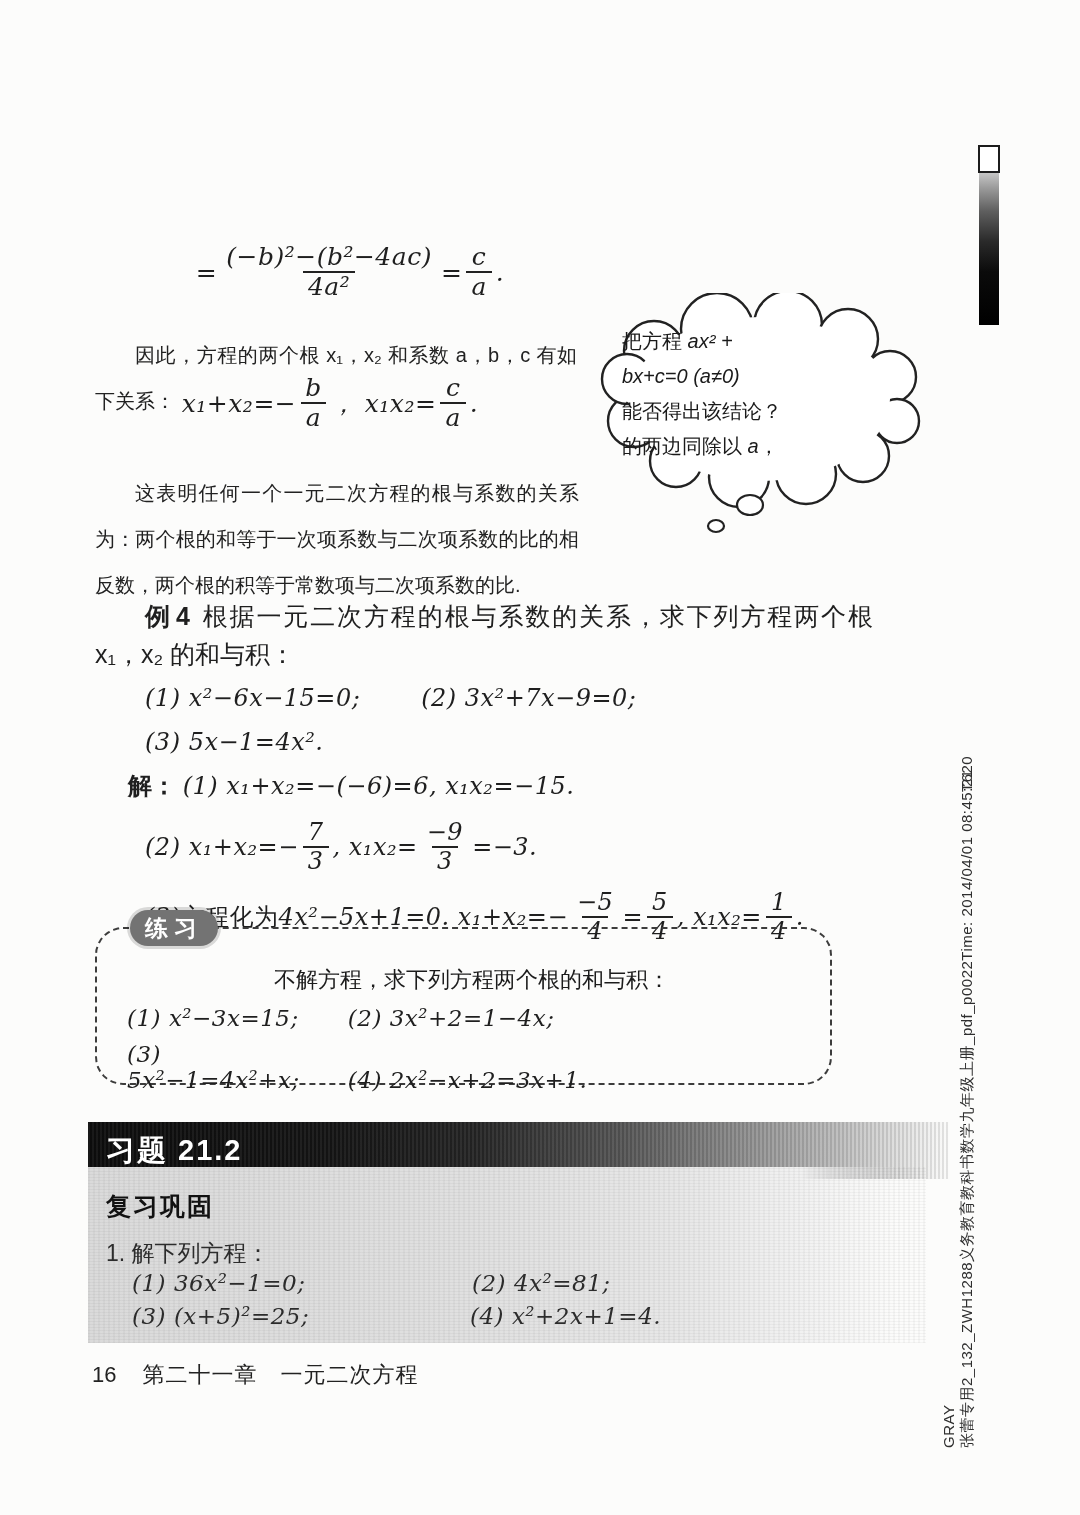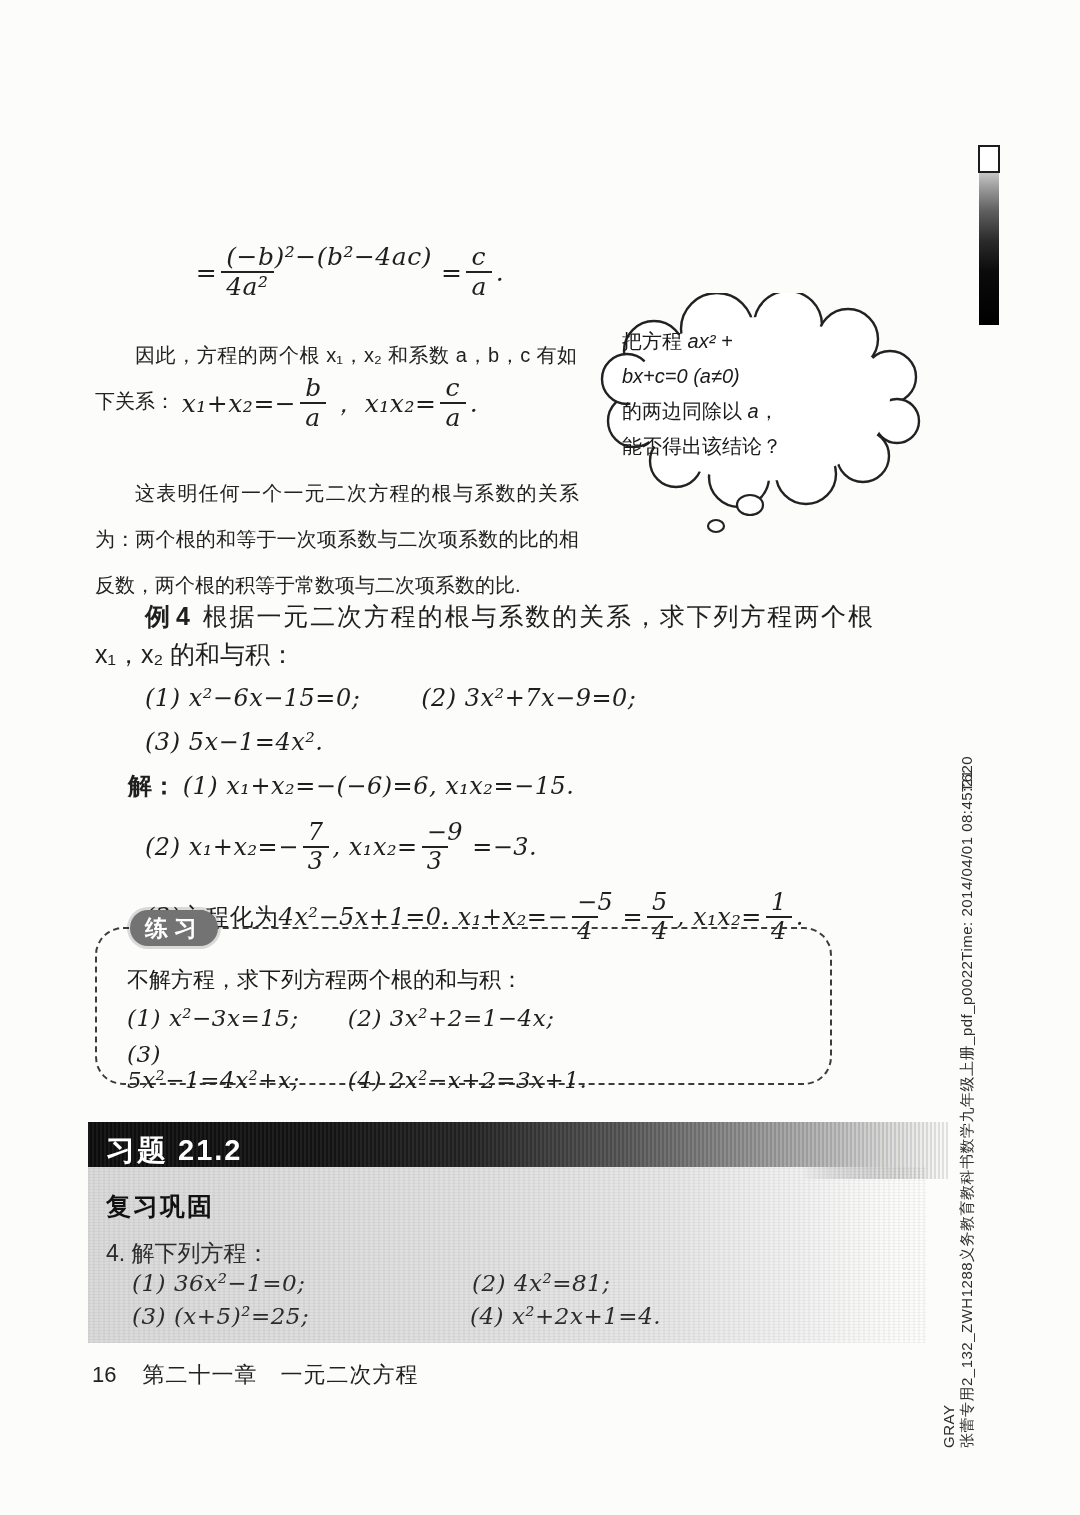--- a/index.html
+++ b/index.html
@@ -16,21 +16,21 @@
   
   .math {
     font-family:"DejaVu Serif", serif;
     font-style:italic;
     letter-spacing:0.5px;
   }
   .cn { font-family:"Liberation Sans", sans-serif; font-style:normal; }
   .frac {
     display:inline-flex;
     flex-direction:column;
-    align-items:flex-start;
+    align-items:center;
     vertical-align:middle;
     margin:0 4px;
     line-height:1.12;
   }
   .frac .den { border-top:2px solid #222; }
   .frac .num, .frac .den { padding:0 5px; }
   .formula-row {
     display:flex;
     align-items:center;
     justify-content:center;
@@ -105,20 +105,21 @@
     letter-spacing:6px;
     text-align:center;
     line-height:36px;
     border-radius:18px;
     box-shadow:0 0 0 3px rgba(20,20,20,0.15);
   }
   .practice-intro {
     font-size:22px;
     font-style:oblique 9deg;
     color:#1c1c1c;
+    text-align:center;
   }
   .practice-row { margin-top:10px; font-size:23px; }
   .practice-row .col1 { display:inline-block; width:213px; }
 
   
   .exercise-bar {
     background:
       repeating-linear-gradient(90deg, rgba(255,255,255,0.05) 0 2px, rgba(0,0,0,0.10) 2px 4px),
       linear-gradient(90deg,#0d0d0d 0%,#151515 28%,#262626 45%,#575757 62%,#8f8f8f 76%,#bdbdbd 87%,rgba(224,224,224,0) 100%);
     color:#fff;
@@ -205,22 +206,22 @@
   </g>
   <ellipse cx="168" cy="106" rx="130" ry="82" fill="#ffffff"></ellipse>
   <g stroke="#222" stroke-width="2.2" fill="#ffffff">
     <ellipse cx="158" cy="212" rx="13" ry="10"></ellipse>
     <ellipse cx="124" cy="233" rx="8" ry="6"></ellipse>
   </g>
 </svg>
 <div class="abs bubble-text" style="left:622px; top:324px; width:276px;">
   <div>把方程 ax² +</div>
   <div>bx+c=0 (a≠0)</div>
+  <div>能否得出该结论？</div>
   <div>的两边同除以 a，</div>
-  <div>能否得出该结论？</div>
 </div>
 
 <div class="abs example" style="left:95px; top:597px; width:778px;">
   <div class="ex-head">
     <b>例4</b>
     <span>根据一元二次方程的根与系数的关系，求下列方程两个根 x₁，x₂ 的和与积：</span>
   </div>
   <div class="ex-row math">
     <span class="col1">(1) x²−6x−15=0;</span>
     <span>(2) 3x²+7x−9=0;</span>
@@ -280,21 +281,21 @@
     <span>(4) 2x²−x+2=3x+1.</span>
   </div>
 </div>
 
 <div class="abs exercise-bar" style="left:88px; top:1110px; width:862px; height:57px;">
   <span>习题 21.2</span>
 </div>
 <div class="abs noise-band" style="left:88px; top:1167px; width:838px; height:176px;"></div>
 
 <div class="abs ex-section-title" style="left:106px; top:1190px;">复习巩固</div>
-<div class="abs ex-item" style="left:106px; top:1238px;">4. 解下列方程：</div>
+<div class="abs ex-item" style="left:106px; top:1238px;">1. 解下列方程：</div>
 <div class="abs ex-eq math" style="left:132px; top:1270px;">(1) 36x²−1=0;</div>
 <div class="abs ex-eq math" style="left:472px; top:1270px;">(2) 4x²=81;</div>
 <div class="abs ex-eq math" style="left:132px; top:1303px;">(3) (x+5)²=25;</div>
 <div class="abs ex-eq math" style="left:470px; top:1303px;">(4) x²+2x+1=4.</div>
 
 <div class="abs footer" style="left:92px; top:1360px;">
   <span class="pagenum">16</span>
   <span class="chapter">第二十一章　一元二次方程</span>
 </div>
 

